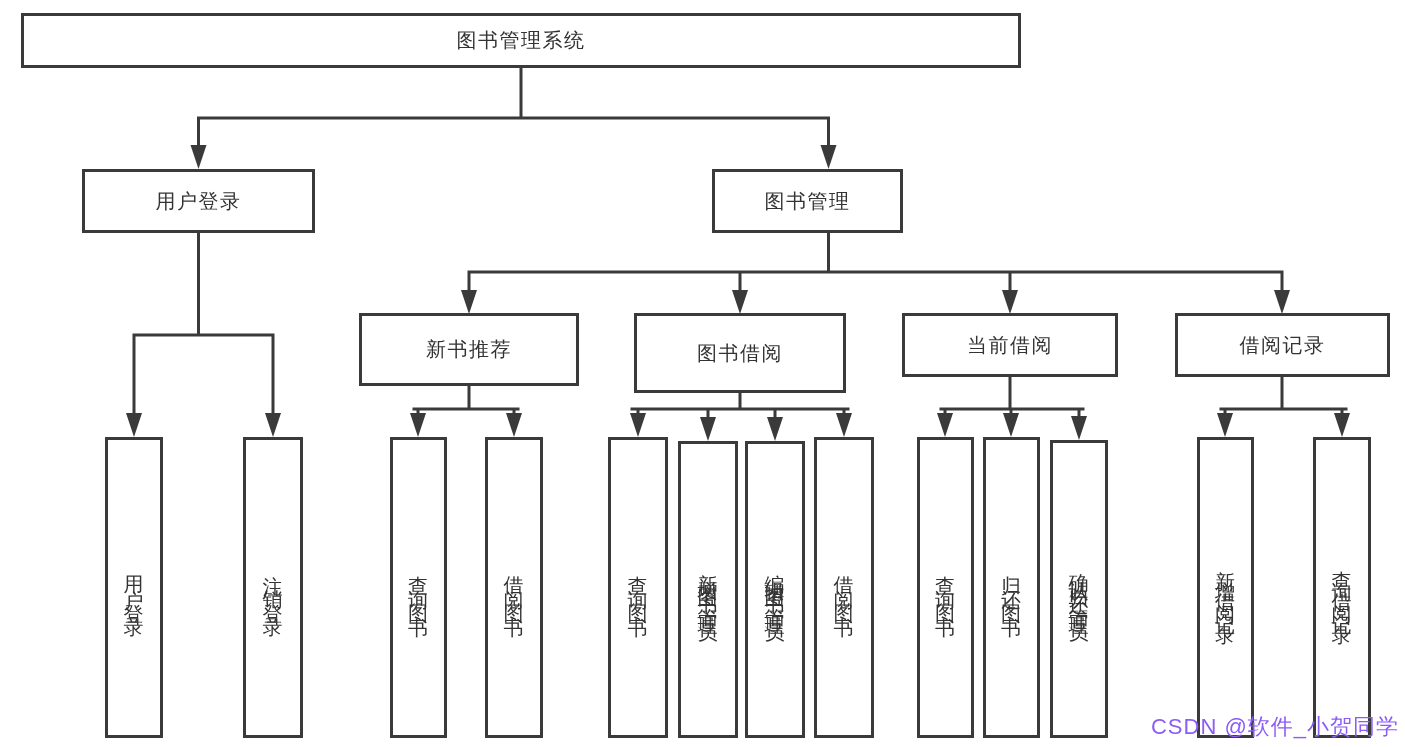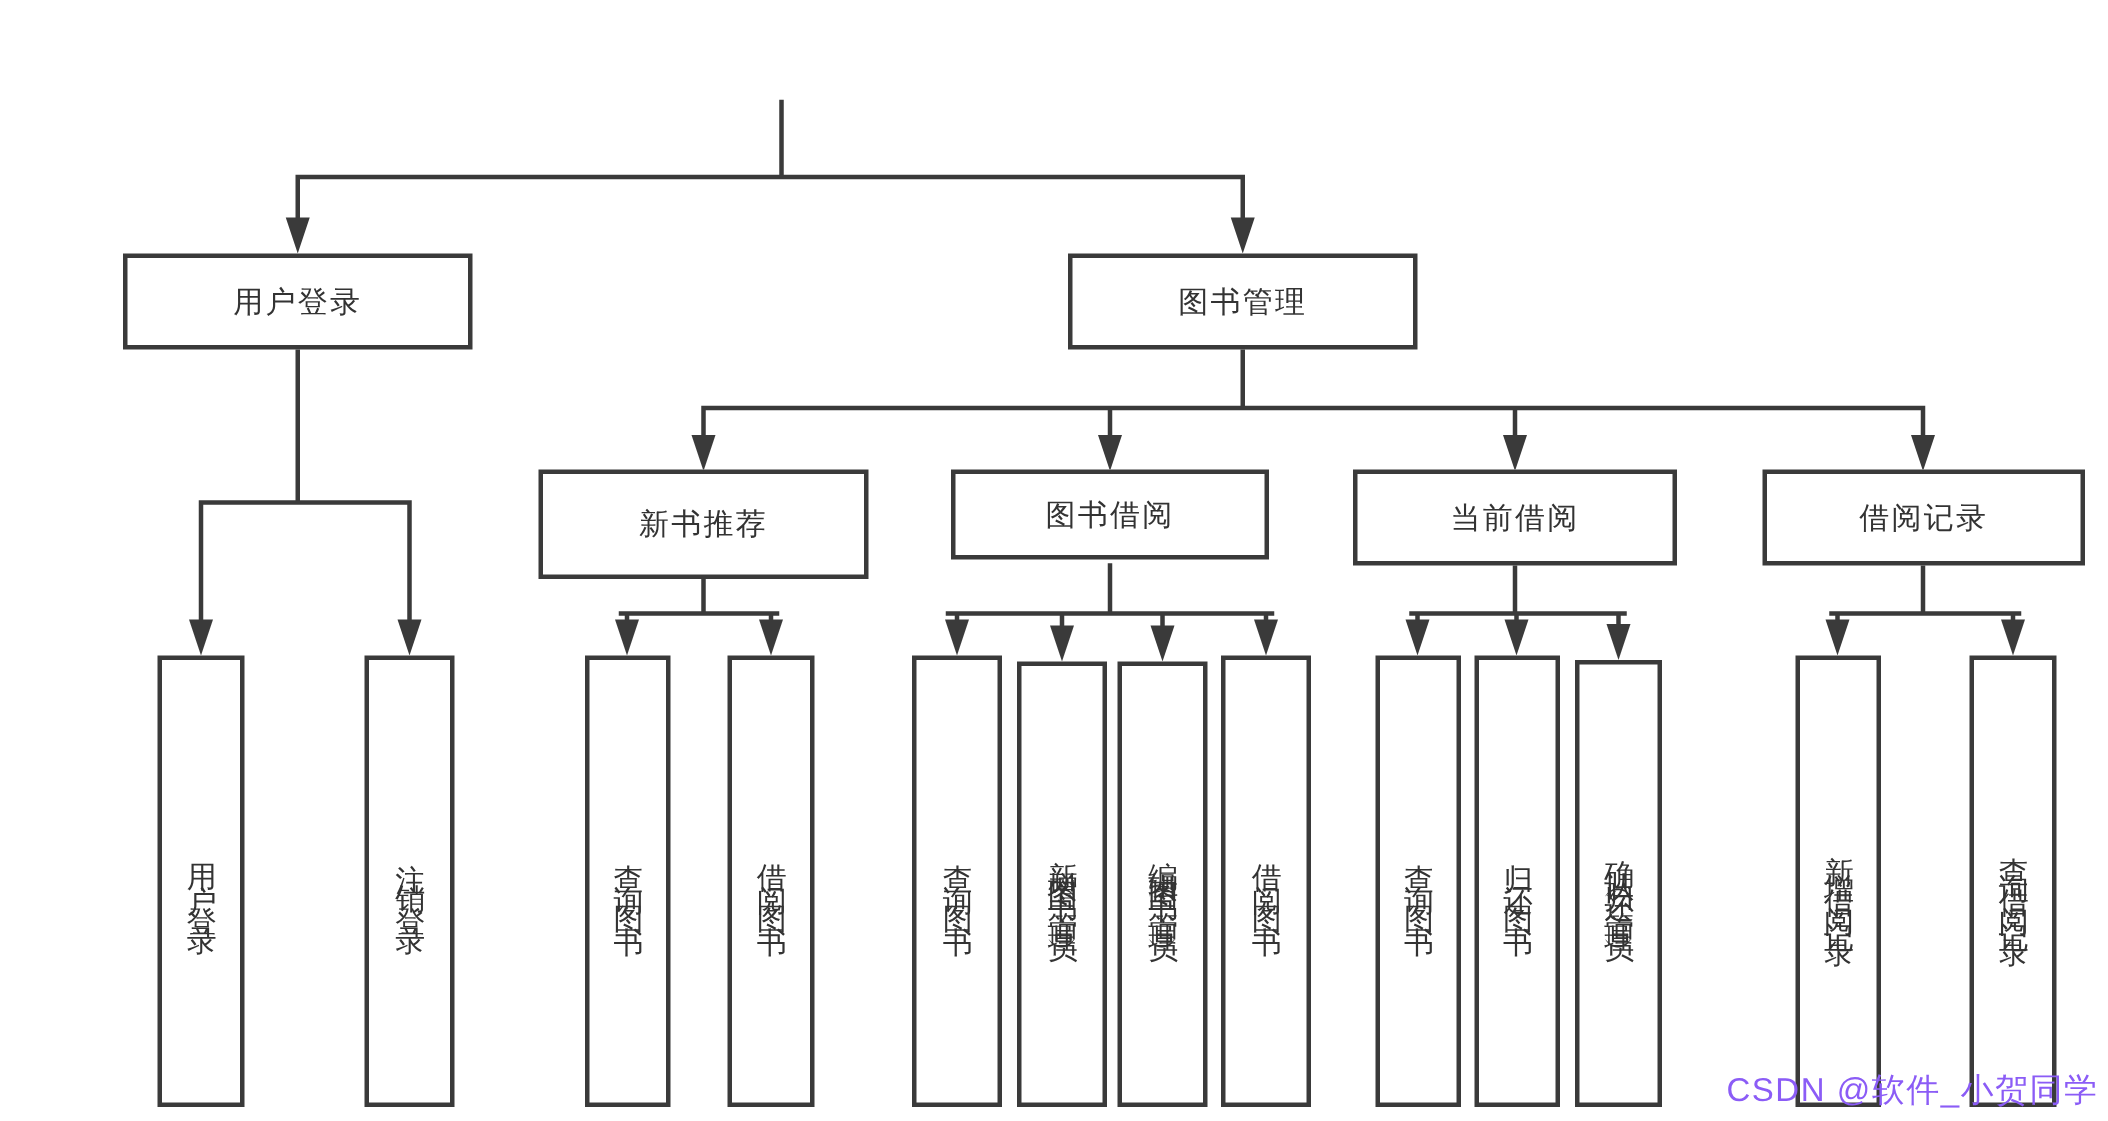--- a/index.html
+++ b/index.html
@@ -21,24 +21,24 @@
   .leaf .lbl{
     writing-mode:vertical-rl;text-orientation:mixed;
     font-size:20px;line-height:1;letter-spacing:14px;white-space:nowrap;
   }
   .leaf .lbl.ls6{letter-spacing:11px;}
   .leaf .lbl.ls9{letter-spacing:7px;}
   
   #n-root{left:21px;top:13px;width:1000px;height:55px;}
   
   #n-user-login{left:82px;top:169px;width:233px;height:64px;}
-  #n-book-mgmt{left:712px;top:169px;width:233px;height:64px;}
+  #n-book-mgmt{left:712px;top:169px;width:191px;height:64px;}
   
   #n-new-rec{left:359px;top:313px;width:220px;height:73px;}
-  #n-borrow{left:634px;top:313px;width:212px;height:60px;}
+  #n-borrow{left:634px;top:313px;width:212px;height:80px;}
   #n-current{left:902px;top:313px;width:216px;height:64px;}
   #n-records{left:1175px;top:313px;width:215px;height:64px;}
   
   #lf-1{left:105px;top:437px;width:58px;height:301px;}
   #lf-2{left:243px;top:437px;width:60px;height:301px;}
   #lf-3{left:390px;top:437px;width:57px;height:301px;}
   #lf-4{left:485px;top:437px;width:58px;height:301px;}
   #lf-5{left:608px;top:437px;width:60px;height:301px;}
   #lf-6{left:678px;top:441px;width:60px;height:297px;}
   #lf-7{left:745px;top:441px;width:60px;height:297px;}
@@ -86,20 +86,23 @@
       <polygon points="767,417 783,417 775,441"></polygon>
       <polygon points="836,413 852,413 844,437"></polygon>
       <polygon points="937,413 953,413 945,437"></polygon>
       <polygon points="1003,413 1019,413 1011,437"></polygon>
       <polygon points="1071,416 1087,416 1079,440"></polygon>
       <polygon points="1217,413 1233,413 1225,437"></polygon>
       <polygon points="1334,413 1350,413 1342,437"></polygon>
     </g>
   </svg>
 
+  <div class="node hnode" id="n-root">
+    <span class="lbl">图书管理系统</span>
+  </div>
 
   <div class="node hnode" id="n-user-login">
     <span class="lbl">用户登录</span>
   </div>
   <div class="node hnode" id="n-book-mgmt">
     <span class="lbl">图书管理</span>
   </div>
 
   <div class="node hnode" id="n-new-rec">
     <span class="lbl">新书推荐</span>

